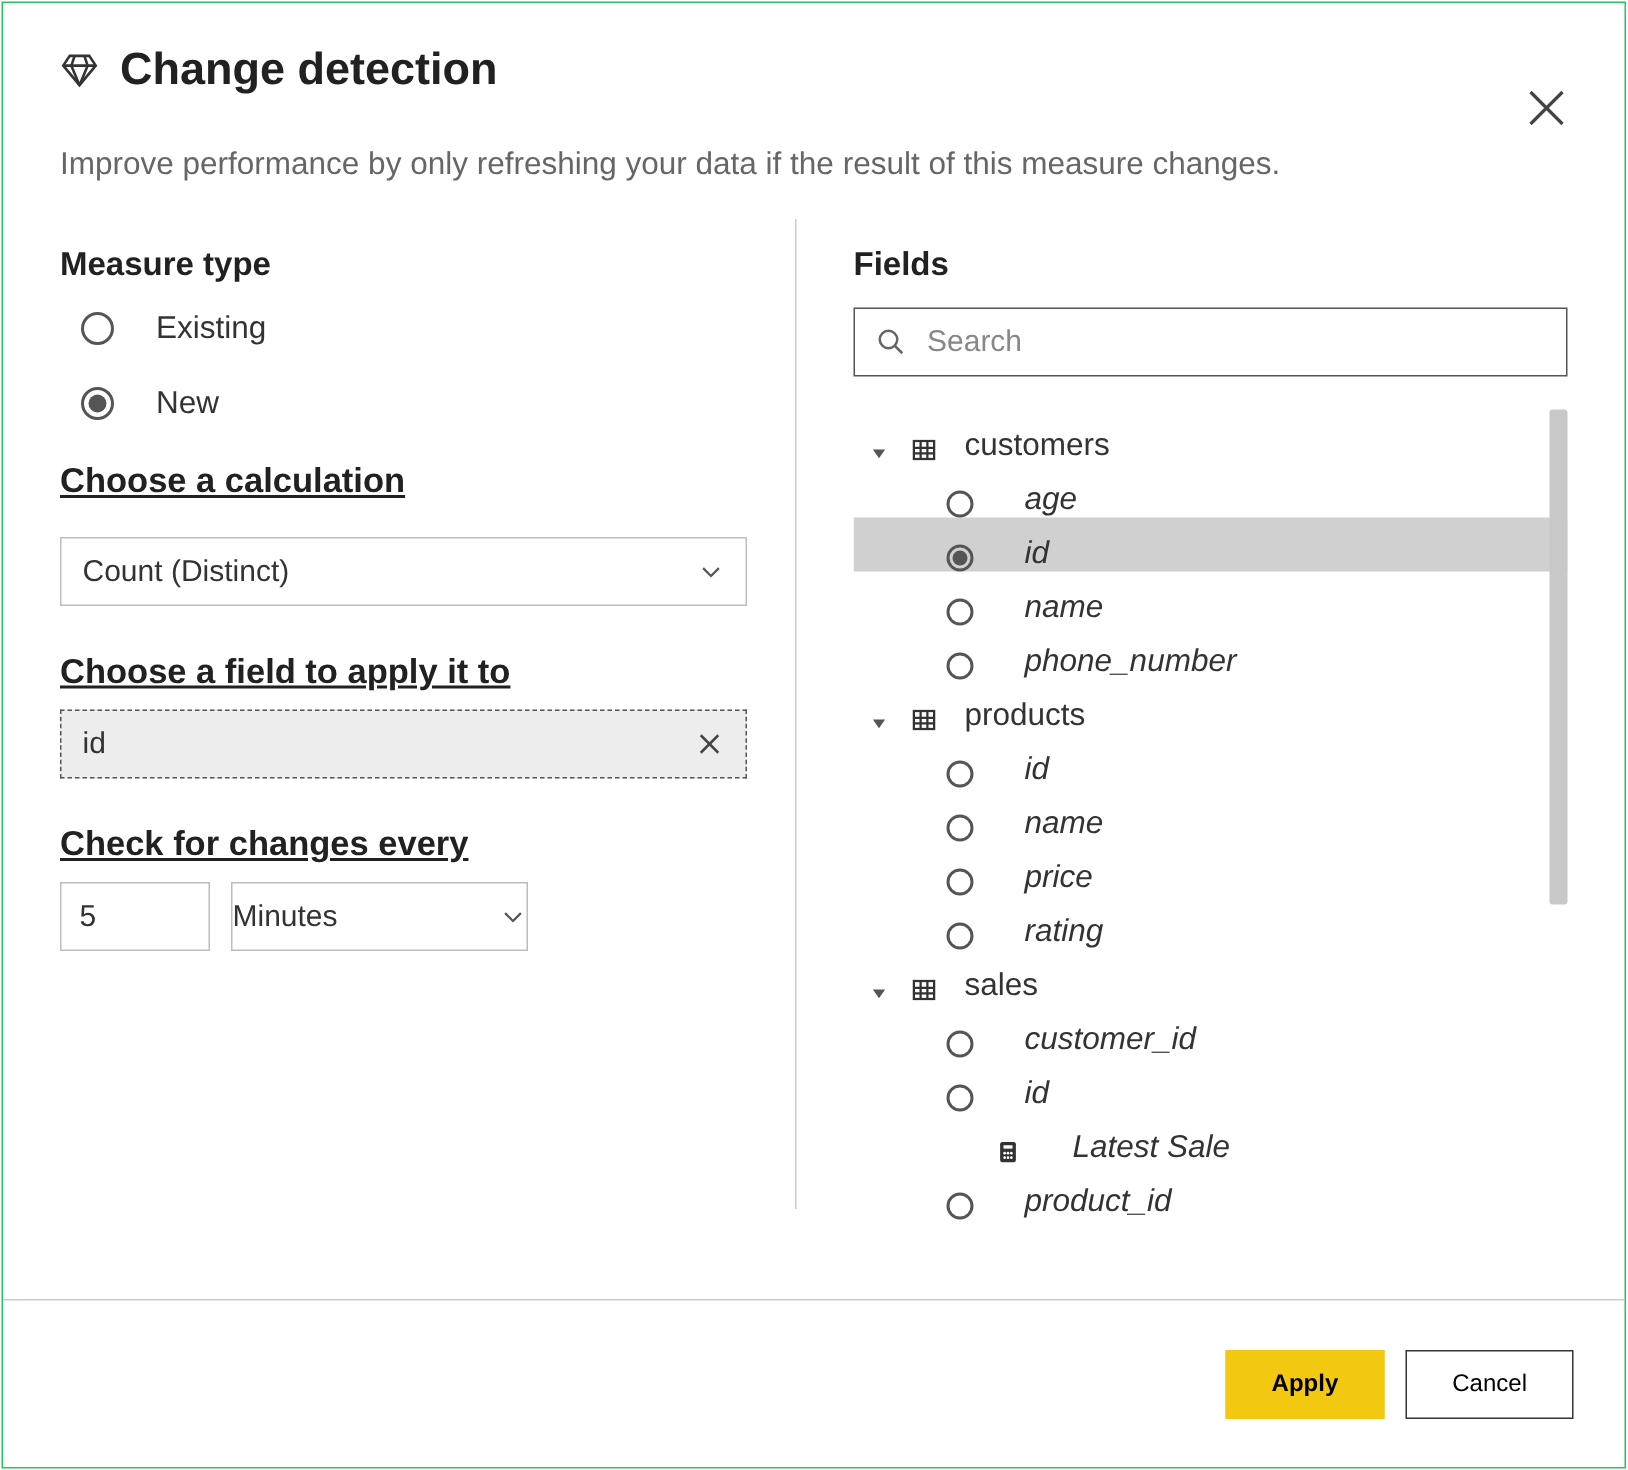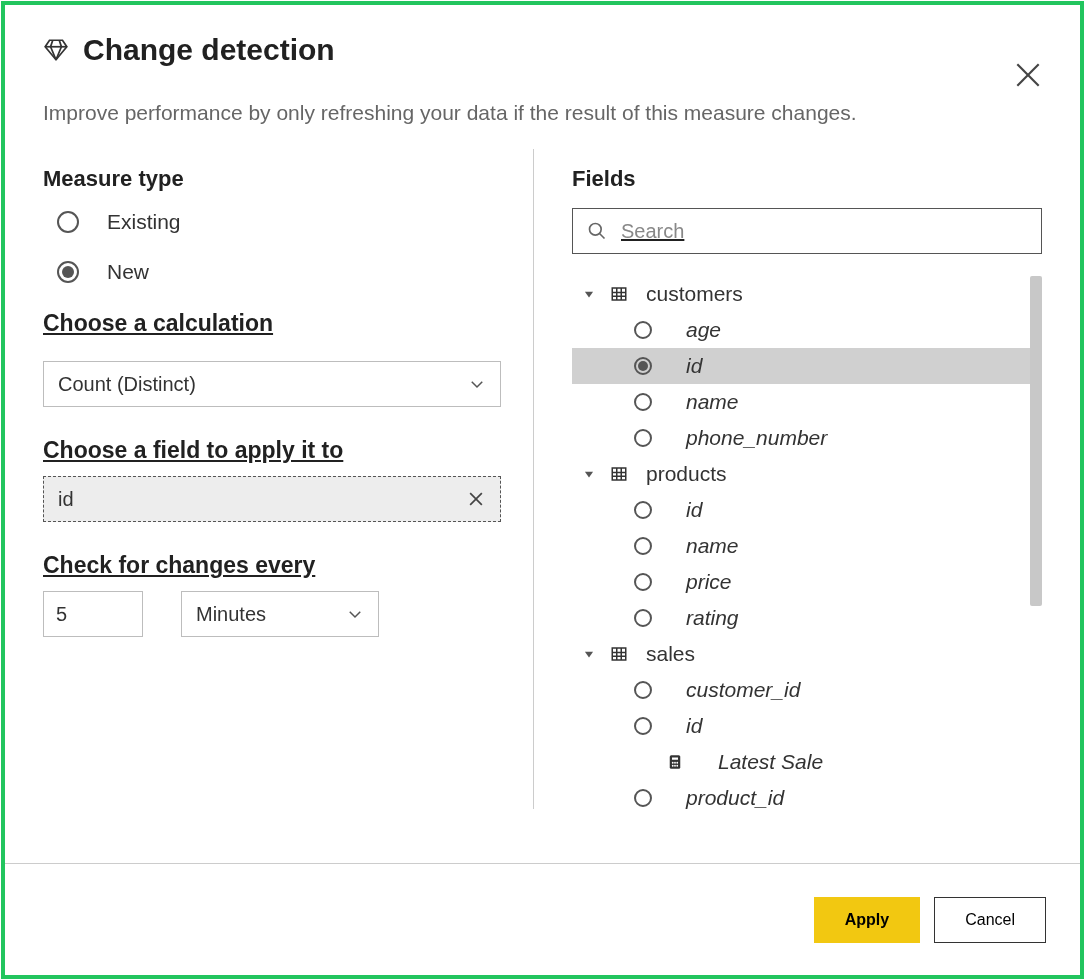--- a/index.html
+++ b/index.html
@@ -9,21 +9,21 @@
     color: #212121;
     background: #fff;
     width: 1085px;
     height: 980px;
     position: relative;
   }
   .dialog {
     width: 1083px;
     height: 978px;
     margin: 1px;
-    border: 4px solid #22c55e;
+    border: 1px solid #22c55e;
     background: #fff;
     display: flex;
     flex-direction: column;
     position: relative;
   }
   .header {
     padding: 28px 38px 0 38px;
     position: relative;
   }
   .title-row {
@@ -159,26 +159,25 @@
     font-family: inherit;
     color: #333;
   }
   .unit-select {
     width: 198px;
     height: 46px;
     border: 1px solid #bdbdbd;
     display: flex;
     align-items: center;
     justify-content: space-between;
-    padding: 0 14px;
+    padding: 0 0;
     cursor: pointer;
     font-size: 20px;
     color: #333;
     background: #fff;
-    margin-left: 24px;
   }
   .divider {
     width: 1px;
     background: #ccc;
     margin: 0 0 0 0;
     height: 660px;
   }
   .right-col {
     flex: 1;
     padding-left: 38px;
@@ -187,21 +186,20 @@
     min-height: 0;
   }
   .search-wrap {
     margin-top: 16px;
     border: 1px solid #555;
     height: 46px;
     display: flex;
     align-items: center;
     padding: 16px 14px;
     gap: 12px;
-    text-decoration: underline;
   }
   .search-icon {
     width: 20px;
     height: 20px;
     color: #666;
     flex-shrink: 0;
   }
   .search-input {
     border: none;
     outline: none;
@@ -217,21 +215,21 @@
     margin-top: 22px;
     min-height: 0;
   }
   .tree {
     overflow-y: auto;
     height: 560px;
   }
   .tree-row {
     height: 36px;
     display: flex;
-    align-items: center;
+    align-items: flex-end;
     font-size: 21px;
     color: #333;
     cursor: pointer;
     padding-left: 10px;
     gap: 14px;
   }
   .tree-row.table-row { font-weight: 400; }
   .tree-row.field-row { padding-left: 62px; }
   .tree-row.selected { background: #d0d0d0; }
   .expander {

